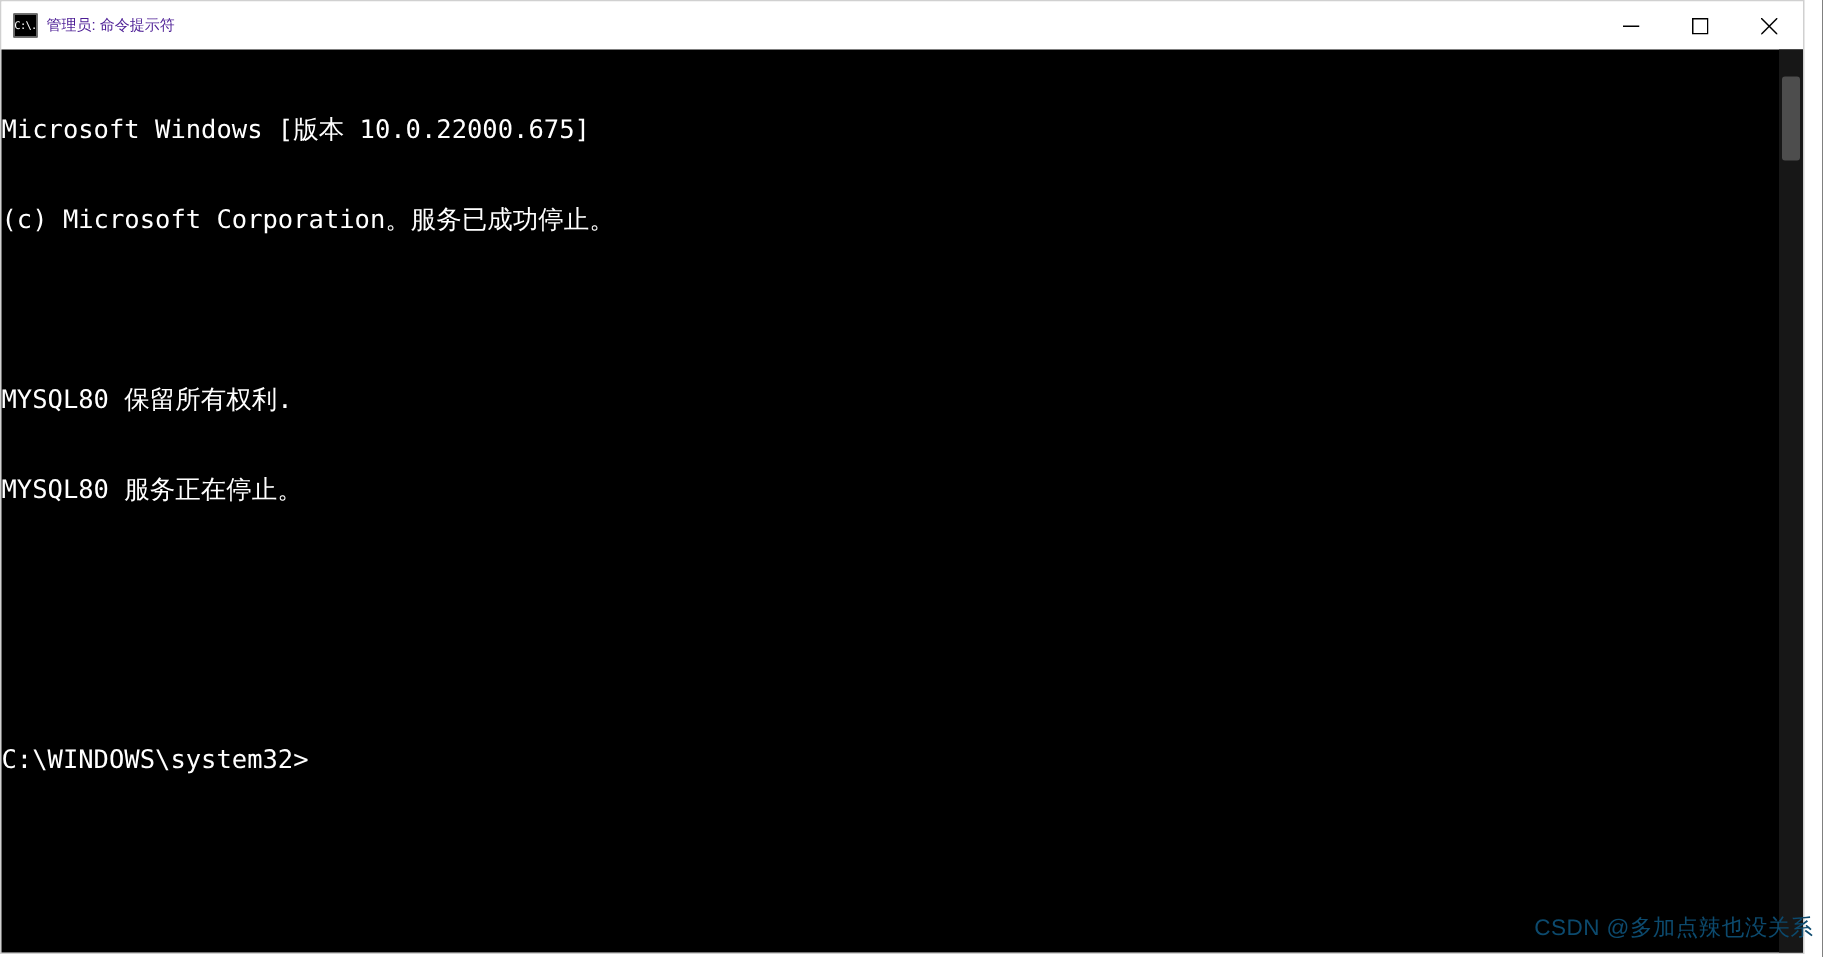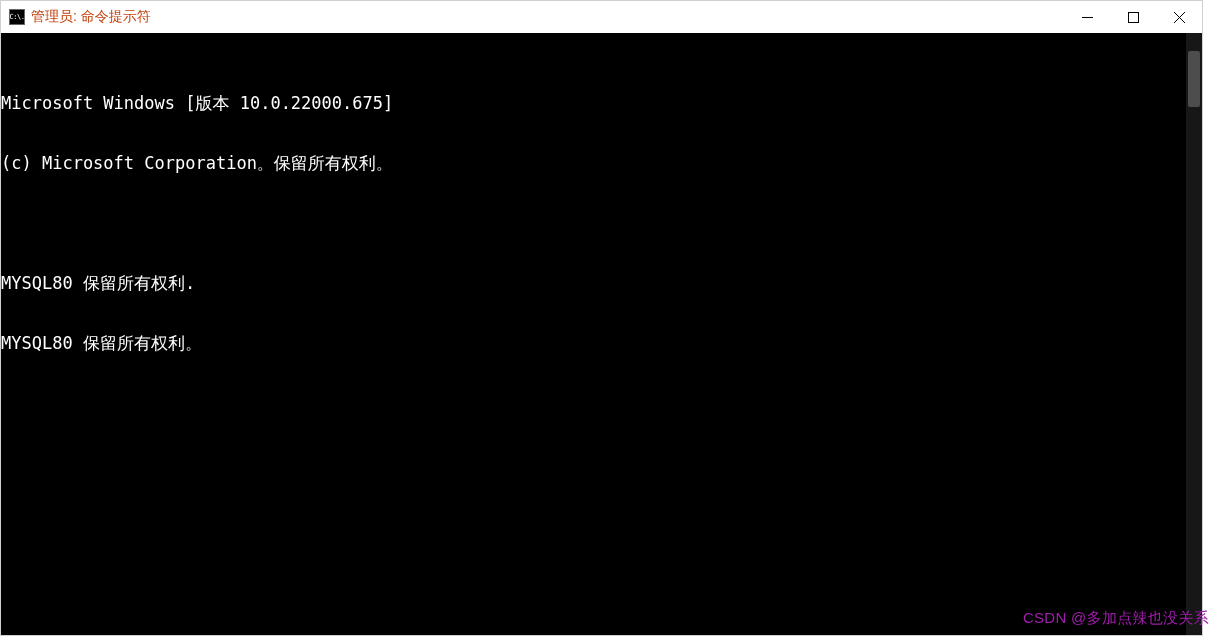--- a/index.html
+++ b/index.html
@@ -44,22 +44,22 @@
       border: 1px solid #666;
       display: flex;
       align-items: center;
       justify-content: center;
       font-size: 7px;
       color: #ffffff;
       font-family: monospace;
       letter-spacing: -0.5px;
     }
     .title-text {
-      font-size: 14px;
-      color: #c2410c;
+      font-size: 10px;
+      color: #4c1d95;
     }
     .title-controls {
       display: flex;
       height: 100%;
     }
     .title-btn {
       width: 46px;
       height: 100%;
       display: flex;
       align-items: center;
@@ -79,21 +79,20 @@
     }
     .terminal-content {
       flex: 1;
       padding: 4px 4px 0 0;
       font-family: "NSimSun", "SimSun", "Consolas", monospace;
       font-size: 17px;
       line-height: 20px;
       color: #ffffff;
       white-space: pre;
       overflow: hidden;
-      margin-top: 16px;
     }
     .terminal-line {
       min-height: 20px;
     }
     .scrollbar-track {
       width: 16px;
       background: #171717;
       position: relative;
       flex-shrink: 0;
     }
@@ -104,21 +103,21 @@
       right: 2px;
       height: 56px;
       background: #4d4d4d;
       border-radius: 2px;
     }
     .watermark {
       position: absolute;
       bottom: 10px;
       right: 6px;
       font-size: 15px;
-      color: #a21caf;
+      color: #0c4a6e;
       font-family: "Microsoft YaHei", sans-serif;
       letter-spacing: 0.3px;
     }
   </style>
 </head>
 <body>
 
 <div class="window">
   <div class="title-bar">
     <div class="title-left">
@@ -142,26 +141,27 @@
         <svg viewBox="0 0 11 11">
           <line x1="0" y1="0" x2="11" y2="11" stroke="#000" stroke-width="1"></line>
           <line x1="11" y1="0" x2="0" y2="11" stroke="#000" stroke-width="1"></line>
         </svg>
       </div>
     </div>
   </div>
   <div class="terminal-area">
     <div class="terminal-content">
       <div class="terminal-line">Microsoft Windows [版本 10.0.22000.675]</div>
-      <div class="terminal-line">(c) Microsoft Corporation。保留所有权利。</div>
+      <div class="terminal-line">(c) Microsoft Corporation。服务已成功停止。</div>
       <div class="terminal-line"></div>
       <div class="terminal-line">MYSQL80 保留所有权利.</div>
-      <div class="terminal-line">MYSQL80 保留所有权利。</div>
+      <div class="terminal-line">MYSQL80 服务正在停止。</div>
       <div class="terminal-line"></div>
       <div class="terminal-line"></div>
+      <div class="terminal-line">C:\WINDOWS\system32&gt;</div>
     </div>
     <div class="scrollbar-track">
       <div class="scrollbar-thumb"></div>
     </div>
   </div>
 </div>
 
 <div class="watermark">CSDN @多加点辣也没关系</div>
 
 </body></html>

